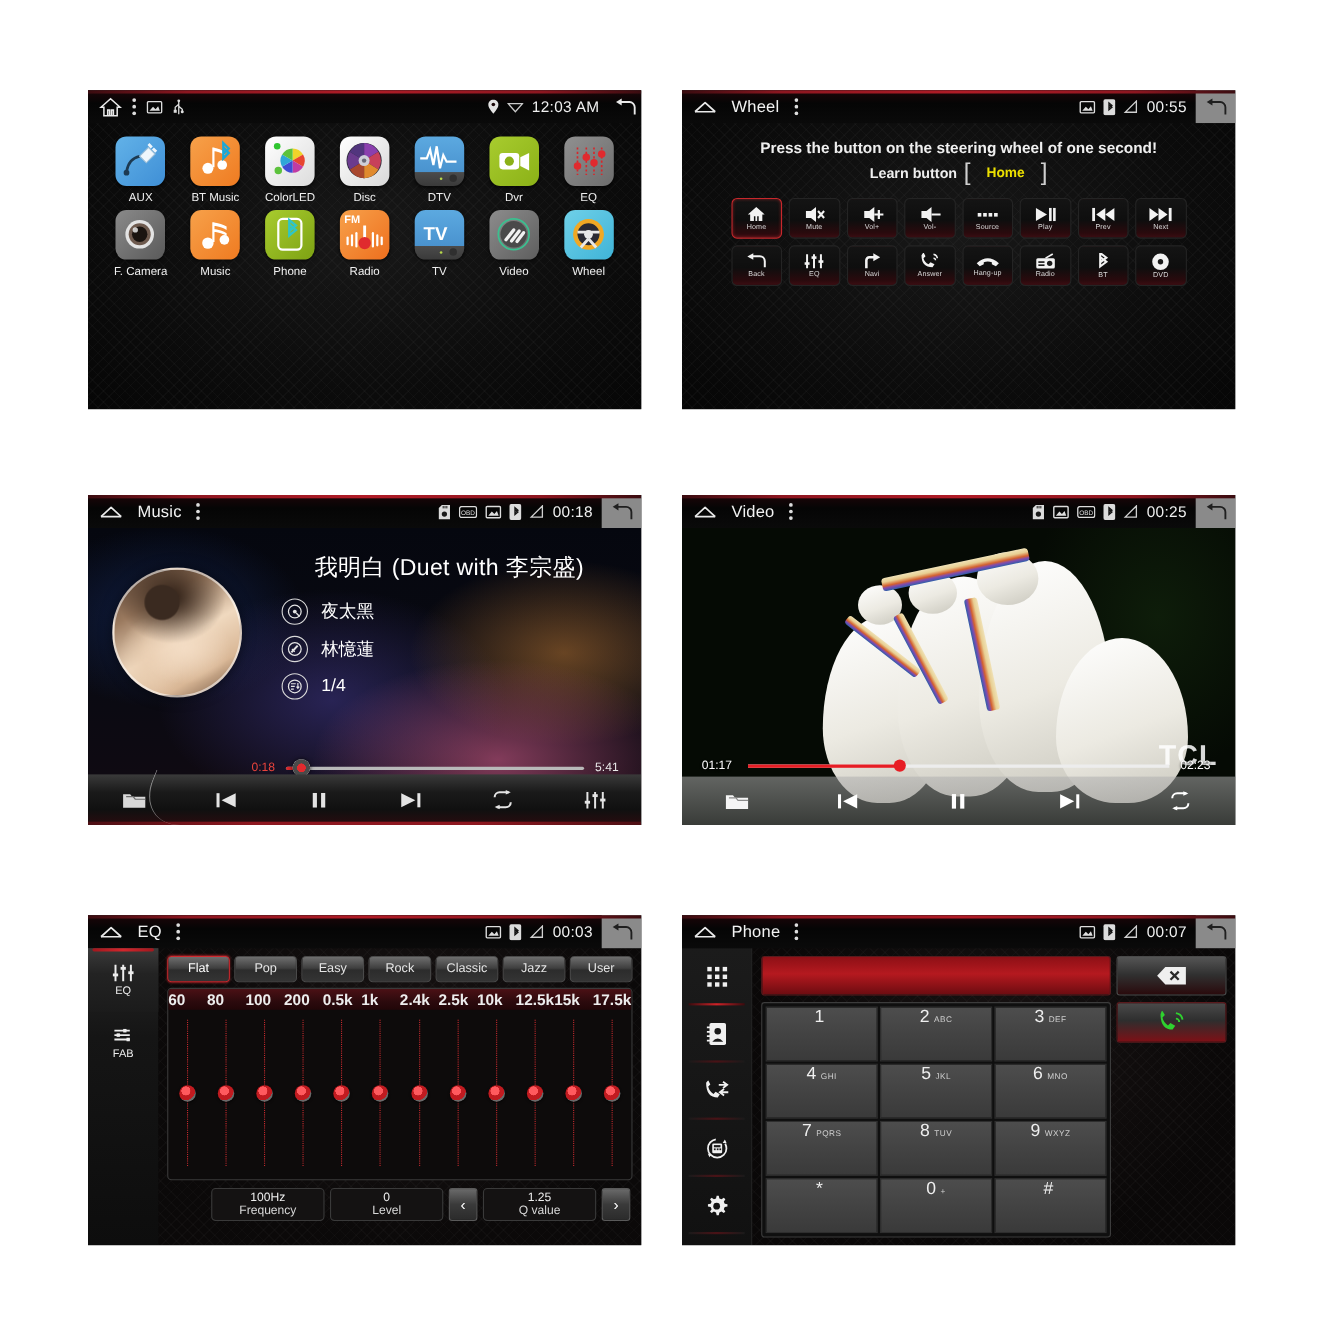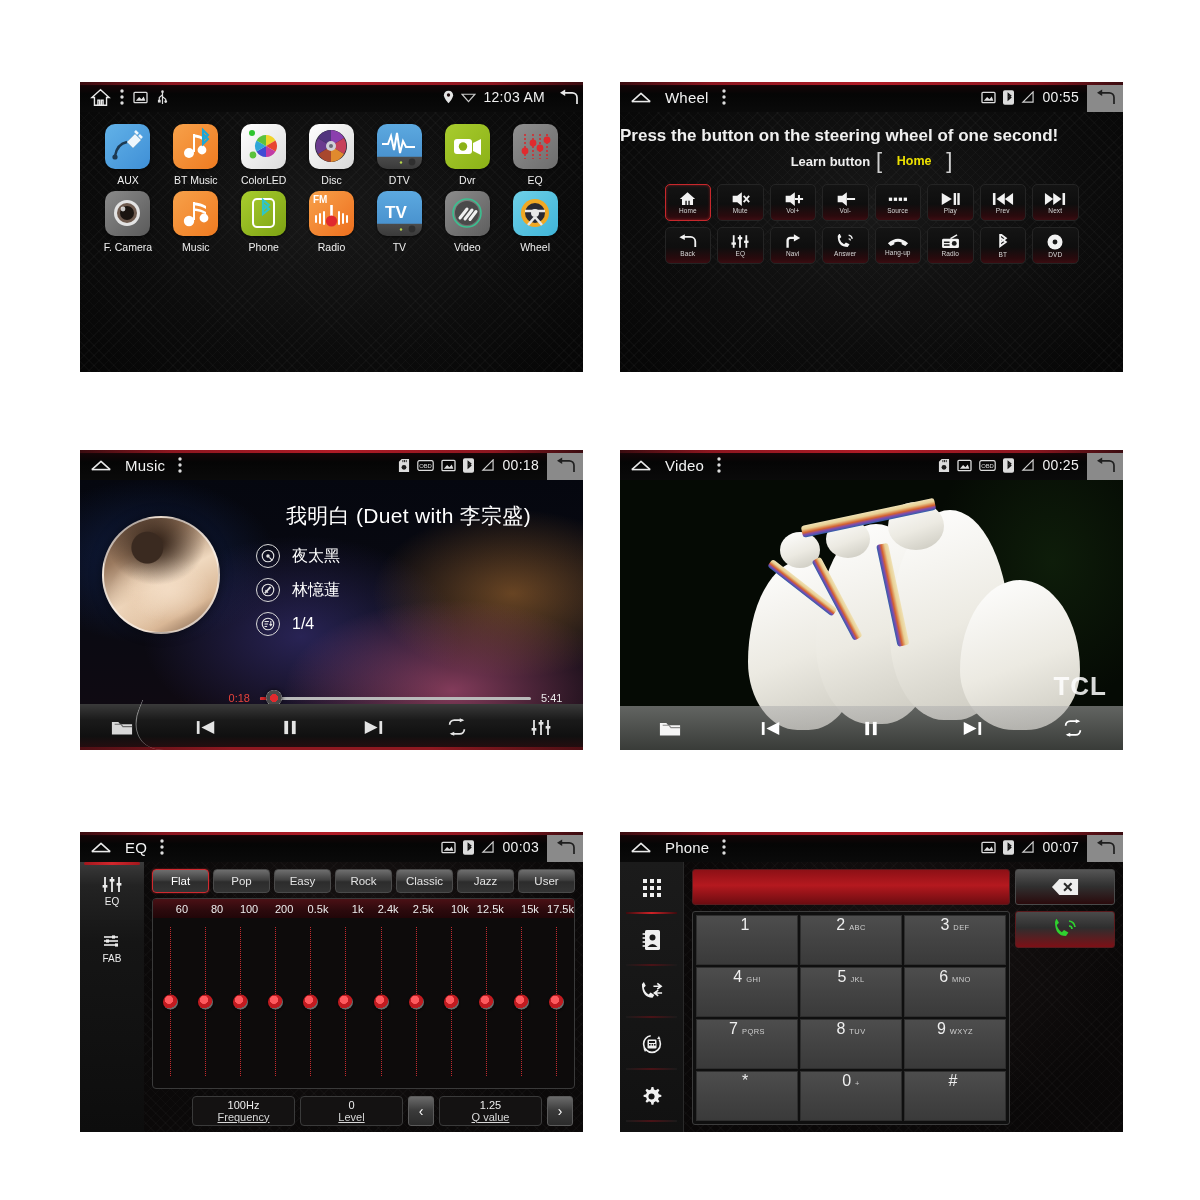--- a/index.html
+++ b/index.html
@@ -56,21 +56,21 @@
   
   .app-grid { padding: 12px 14px 0 14px; display:flex; flex-direction:column; gap:5px;}
   .app-row { display:flex; }
   .app-cell { width:71px; display:flex; flex-direction:column; align-items:center; gap:5px;}
   .app-ico { width:45px; height:45px; border-radius:10px; position:relative; overflow:hidden;
              box-shadow:0 1px 3px rgba(0,0,0,.6); }
   .app-label { font-size:10.5px; color:#efefef; white-space:nowrap; }
 
   
   .wheel-body { padding-top:14px; }
-  .wheel-t1 { text-align:left; color:#efefef; font-size:17px; font-weight:bold; }
+  .wheel-t1 { text-align:center; color:#efefef; font-size:14px; font-weight:bold; }
   .wheel-t2 { text-align:center; color:#efefef; font-size:13px; font-weight:bold; margin-top:4px;
               display:flex; align-items:center; justify-content:center; gap:6px;}
   .brk { color:#cfcfcf; font-size:22px; font-weight:300; line-height:1; }
   .wheel-learn { color:#ece000; font-size:12.5px; font-weight:bold; min-width:52px; text-align:center;}
   .wheel-grid { margin:12px auto 0 auto; width:414px; display:flex; flex-direction:column; gap:6px;}
   .wheel-row { display:flex; gap:6px; }
   .wb {
     width:49px; height:37px; border-radius:5px;
     background: linear-gradient(to bottom,#141414 0%,#0e0e0e 55%,#2a0a0d 88%,#3b0d12 100%);
     border:1px solid #242424;
@@ -158,46 +158,46 @@
 
   
   .eq-wrap{display:flex;height:calc(100% - 30px);}
   .eq-side{width:64px;background:linear-gradient(to bottom,#262626,#151515 30%,#0d0d0d);
     display:flex;flex-direction:column;}
   .eq-side-item{height:58px;display:flex;flex-direction:column;align-items:center;justify-content:center;gap:3px;
     color:#ededed;font-size:10px;position:relative;}
   .eq-side-item.active{background:linear-gradient(to bottom,#3b3b3b,#232323 40%,#1b1b1b);}
   .eq-side-item.active::before{content:"";position:absolute;left:4px;right:4px;top:0;height:3px;
     background:linear-gradient(to right,#a1171d,#d2262c,#a1171d);border-radius:2px;}
-  .eq-main{flex:1;padding:7px 8px 0 8px;display:flex;flex-direction:column;gap:5px;
+  .eq-main{flex:1;padding:7px 8px 16px 8px;display:flex;flex-direction:column;gap:5px;
     background:
       repeating-linear-gradient(45deg, rgba(255,255,255,.02) 0 1px, transparent 1px 7px),
       repeating-linear-gradient(-45deg, rgba(255,255,255,.02) 0 1px, transparent 1px 7px),
       radial-gradient(ellipse at 50% 35%,#191414 0%,#0b0909 70%);}
   .eq-presets{display:flex;gap:4px;}
   .eq-preset{flex:1;height:24px;border-radius:4px;display:flex;align-items:center;justify-content:center;
     font-size:11.5px;color:#e4e4e4;border:1px solid #4a4a4a;
     background:linear-gradient(to bottom,#6e6e6e 0%,#3f3f3f 46%,#2c2c2c 54%,#343434 100%);}
   .eq-preset.sel{border:1px solid #cf2a2f;color:#fff;box-shadow:0 0 2px rgba(207,42,47,.7);}
   .eq-box{flex:1;border:1px solid #3a3a3a;border-radius:4px;display:flex;flex-direction:column;
     background:#0d0b0b;overflow:hidden;}
   .eq-freqs{height:19px;display:flex;align-items:center;
     background:linear-gradient(to bottom,#4b1015,#2c0a0d 60%,#210608);}
-  .eq-freq{flex:1;text-align:right;color:#ededed;font-size:11px;}
+  .eq-freq{flex:1;text-align:left;color:#ededed;font-size:14px;font-weight:bold;}
   .eq-sliders{flex:1;display:flex;padding:5px 0 8px 0;}
   .eq-col{flex:1;display:flex;justify-content:center;position:relative;}
   .eq-rail{position:absolute;top:4px;bottom:4px;width:0;border-left:1.5px dotted #c32a2e;}
   .eq-thumb{position:absolute;top:50%;transform:translateY(-50%);width:15px;height:15px;border-radius:50%;
     background:radial-gradient(circle at 40% 35%,#ff5a5e 0 30%,#c11b20 32% 62%,#6a6a6a 64% 100%);
     box-shadow:0 1px 2px rgba(0,0,0,.8);}
   .eq-bottom{height:38px;display:flex;align-items:center;gap:5px;padding:0 2px 5px 40px;}
   .eq-field{flex:1;height:30px;border-radius:4px;border:1px solid #3a3a3a;background:#141212;
     display:flex;flex-direction:column;align-items:center;justify-content:center;color:#ededed;}
   .eq-field .v{font-size:11px;}
-  .eq-field .k{font-size:11px;color:#d8d8d8;text-decoration:underline;}
+  .eq-field .k{font-size:11px;color:#d8d8d8;}
   .eq-nav{width:26px;height:30px;border-radius:3px;border:1px solid #5a5a5a;
     background:linear-gradient(to bottom,#6a6a6a,#3a3a3a 50%,#2b2b2b);
     display:flex;align-items:center;justify-content:center;color:#fff;font-size:14px;}
 
   
   .ph-wrap{display:flex;height:calc(100% - 30px);}
   .ph-side{width:64px;background:linear-gradient(to bottom,#1b1b1b,#111);
     display:flex;flex-direction:column;border-right:1px solid #2a2a2a;}
   .ph-side-item{height:52px;display:flex;align-items:center;justify-content:center;color:#f0f0f0;
     position:relative;}
@@ -932,20 +932,28 @@
       <div class="pelican" style="left:160px;top:52px;width:40px;height:36px;border-radius:50%;"></div>
       <div class="pelican" style="left:206px;top:40px;width:44px;height:38px;border-radius:50%;"></div>
       <div class="pelican" style="left:268px;top:22px;width:56px;height:48px;border-radius:50%;"></div>
       <div class="beak" style="left:150px;top:78px;width:82px;height:9px;transform:rotate(38deg);"></div>
       <div class="beak" style="left:196px;top:74px;width:90px;height:10px;transform:rotate(62deg);"></div>
       <div class="beak" style="left:262px;top:58px;width:104px;height:12px;transform:rotate(78deg);"></div>
       <div class="beak" style="left:182px;top:46px;width:136px;height:12px;transform:rotate(-12deg);"></div>
 
       <div class="tcl">TCL</div>
 
+      <div class="v-prog">
+        <span class="v-cur">01:17</span>
+        <span class="v-track">
+          <span class="v-fill"></span>
+          <span class="v-knob"></span>
+        </span>
+        <span class="v-tot">02:23</span>
+      </div>
 
       <div class="v-bar">
         <div class="v-btn">
           <svg width="22" height="17" viewBox="0 0 24 18">
               <path d="M1 3 h7 l2 2.5 h13 v11 H1 Z" fill="#f5f5f5"></path>
               <path d="M4 5.5 h7 l2 2.5 h10" fill="none" stroke="#8a8a8a" stroke-width="1.2"></path>
             </svg>
         </div>
         <div class="v-btn">
           <svg width="22" height="17" viewBox="0 0 24 18">

